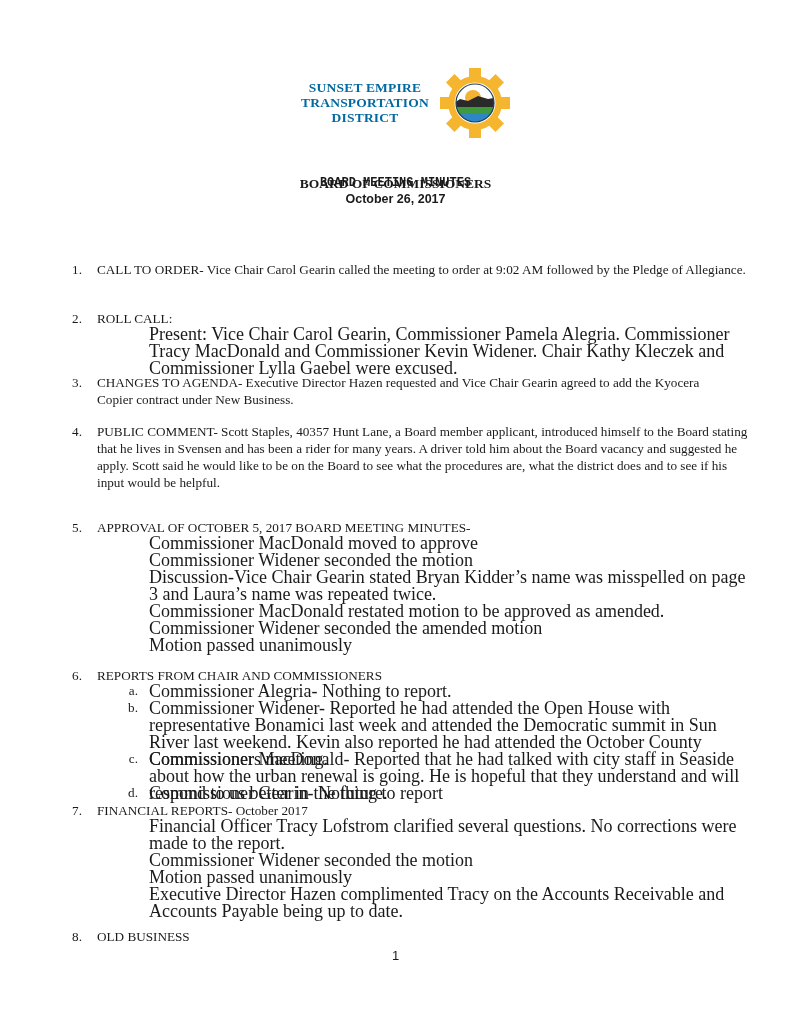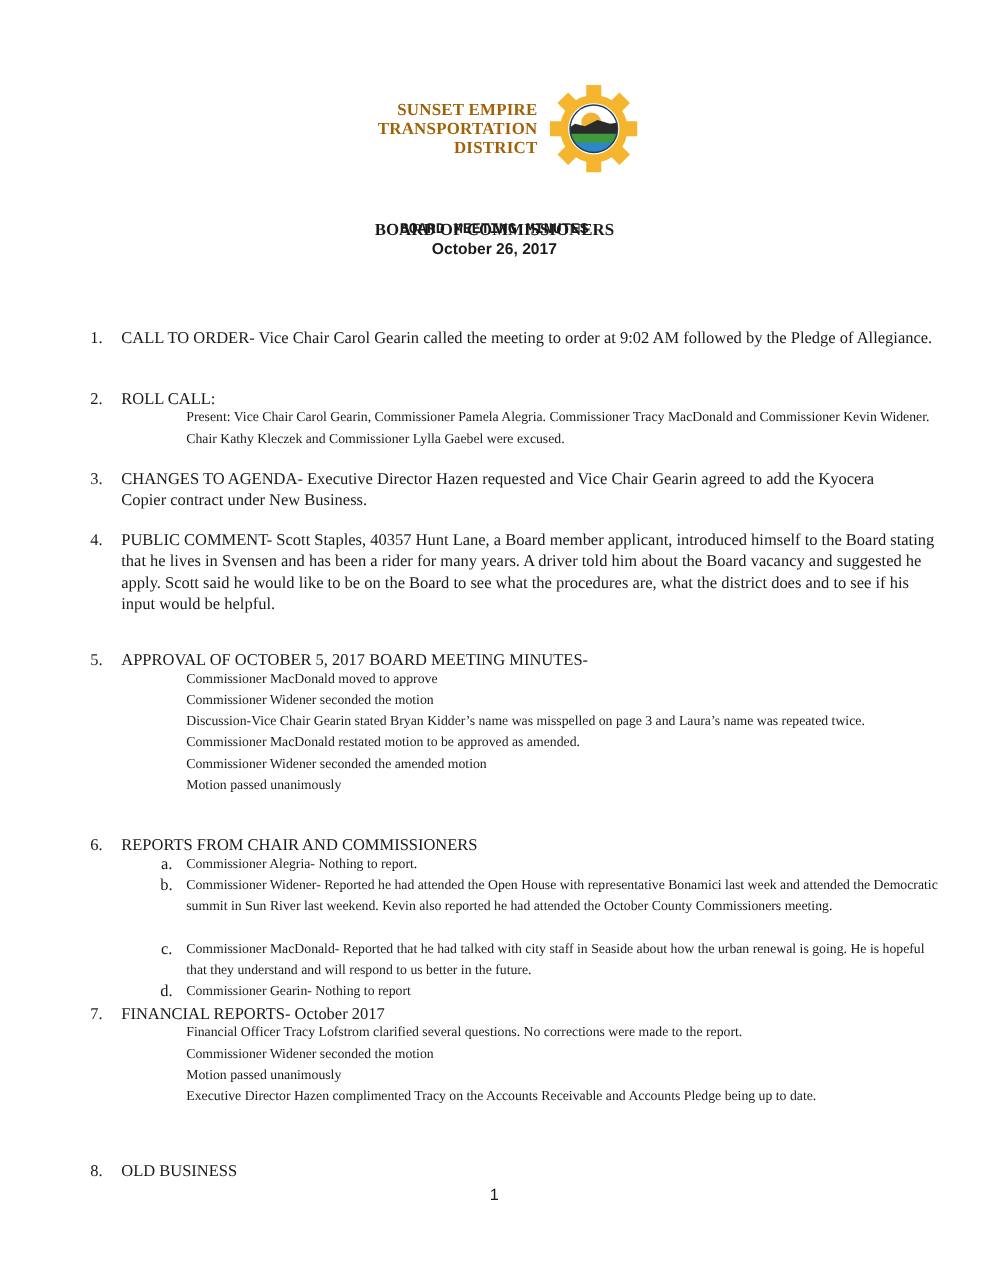--- a/index.html
+++ b/index.html
@@ -1,29 +1,29 @@
 <!DOCTYPE html>
 <html><head>
 <meta charset="utf-8">
 <style>
   html, body { margin: 0; padding: 0; background: #ffffff; }
   body { width: 791px; height: 1024px; position: relative; overflow: hidden;
          font-family: "Liberation Serif", serif; color: #1a1a1a; }
-  .logo-text { position: absolute; left: 300px; top: 80px; width: 130px; text-align: right;
+  .logo-text { position: absolute; left: 300px; top: 80px; width: 130px; text-align: center;
                font-family: "Liberation Serif", serif; font-weight: bold; font-size: 13.5px;
-               line-height: 15px; color: #a16207; letter-spacing: 0.2px; }
+               line-height: 15px; color: #0369a1; letter-spacing: 0.2px; }
   .logo-gear { position: absolute; left: 440px; top: 68px; width: 70px; height: 70px; }
   .title { position: absolute; left: 0; width: 791px; text-align: center; }
   .t1 { top: 176px; font-weight: bold; font-size: 13.5px; font-family: "Liberation Serif", serif; }
   .t2 { top: 176px; font-weight: bold; font-size: 12px; font-family: Liberation Mono, monospace; }
   .t3 { top: 192px; font-weight: bold; font-size: 12.5px; font-family: "Liberation Sans", sans-serif; }
   .item { position: absolute; left: 60px; width: 700px; font-size: 13.2px; line-height: 17px; }
   .num { position: absolute; left: 0; width: 22px; text-align: right; }
   .body { position: absolute; left: 37px; right: 0; font-family: Liberation Serif, serif; }
-  .sub { position: absolute; left: 149px; width: 610px; font-size: 11px; line-height: 17px; }
+  .sub { position: absolute; left: 149px; width: 610px; font-size: 18px; line-height: 17px; }
   .letter { position: absolute; left: 118px; width: 20px; text-align: right; font-size: 13.2px; }
   .pagenum { position: absolute; left: 0; width: 791px; top: 948px; text-align: center;
              font-family: "Liberation Sans", sans-serif; font-size: 13px; }
   p { margin: 0; }
 </style>
 </head>
 <body>
 
 <div class="logo-text">
   <div>SUNSET EMPIRE</div>
@@ -110,21 +110,21 @@
 <p class="sub" style="top:785px;">Commissioner Gearin- Nothing to report</p>
 
 <div class="item" style="top:802px;">
   <span class="num">7.</span>
   <p class="body">FINANCIAL REPORTS- October 2017</p>
 </div>
 <div class="sub" style="top:818px;">
   <p>Financial Officer Tracy Lofstrom clarified several questions. No corrections were made to the report.</p>
   <p>Commissioner Widener seconded the motion</p>
   <p>Motion passed unanimously</p>
-  <p style="width:610px;">Executive Director Hazen complimented Tracy on the Accounts Receivable and Accounts Pledge being up to date.</p>
+  <p style="width:610px;">Executive Director Hazen complimented Tracy on the Accounts Receivable and Accounts Payable being up to date.</p>
 </div>
 
 <div class="item" style="top:928px;">
   <span class="num">8.</span>
   <p class="body">OLD BUSINESS</p>
 </div>
 
 <div class="pagenum">1</div>
 
 </body></html>

